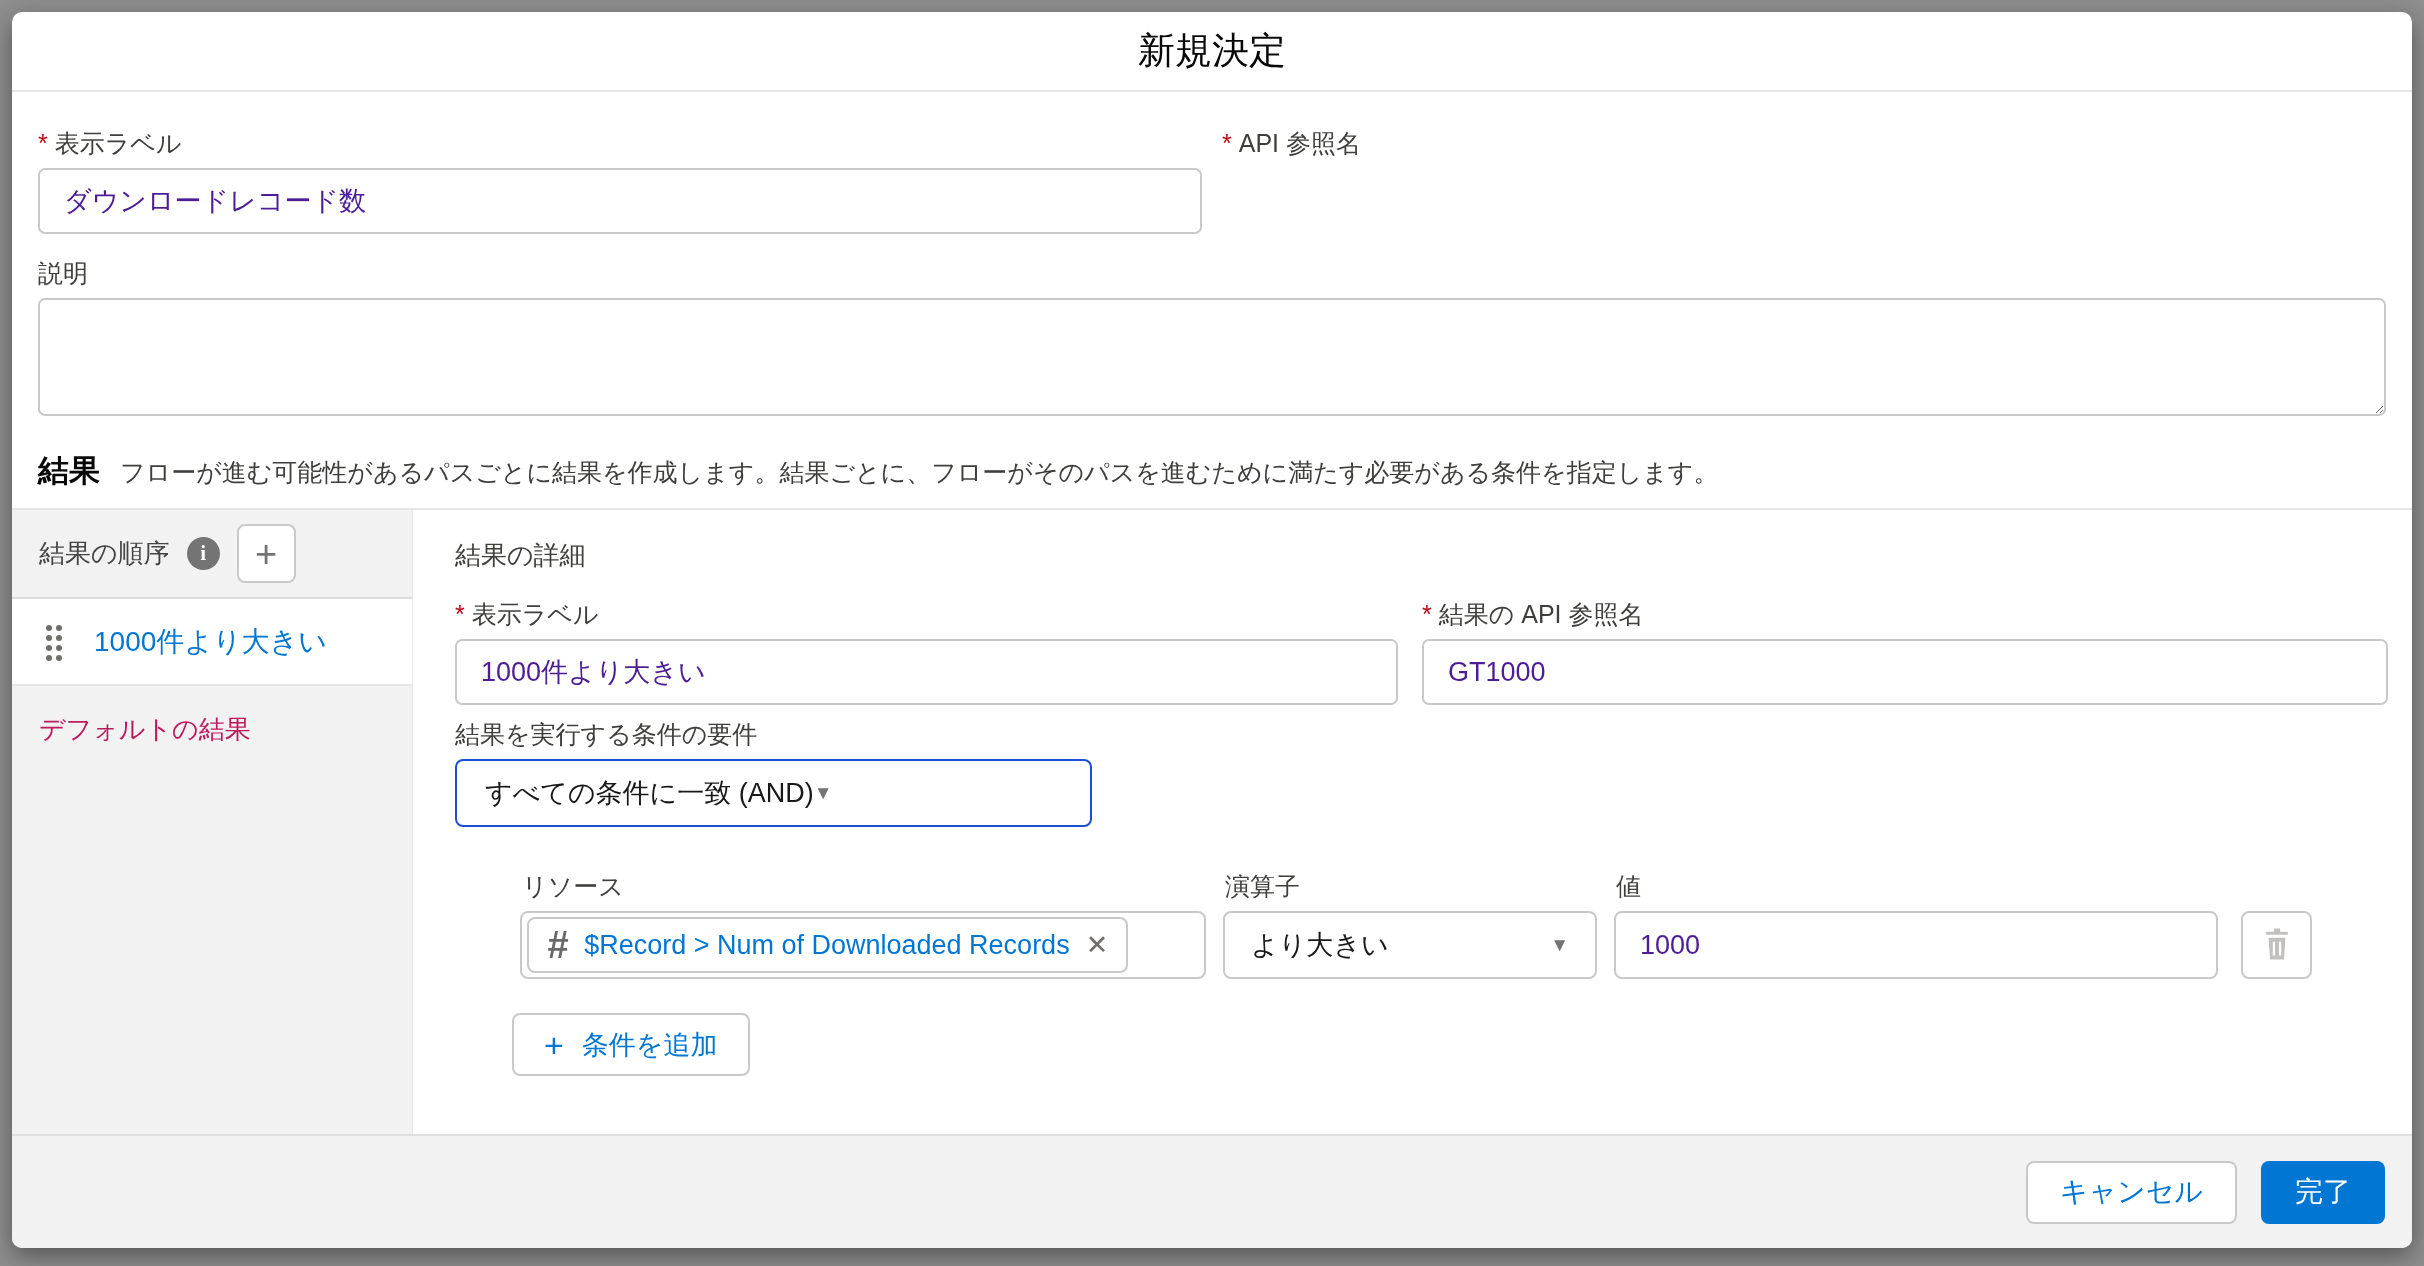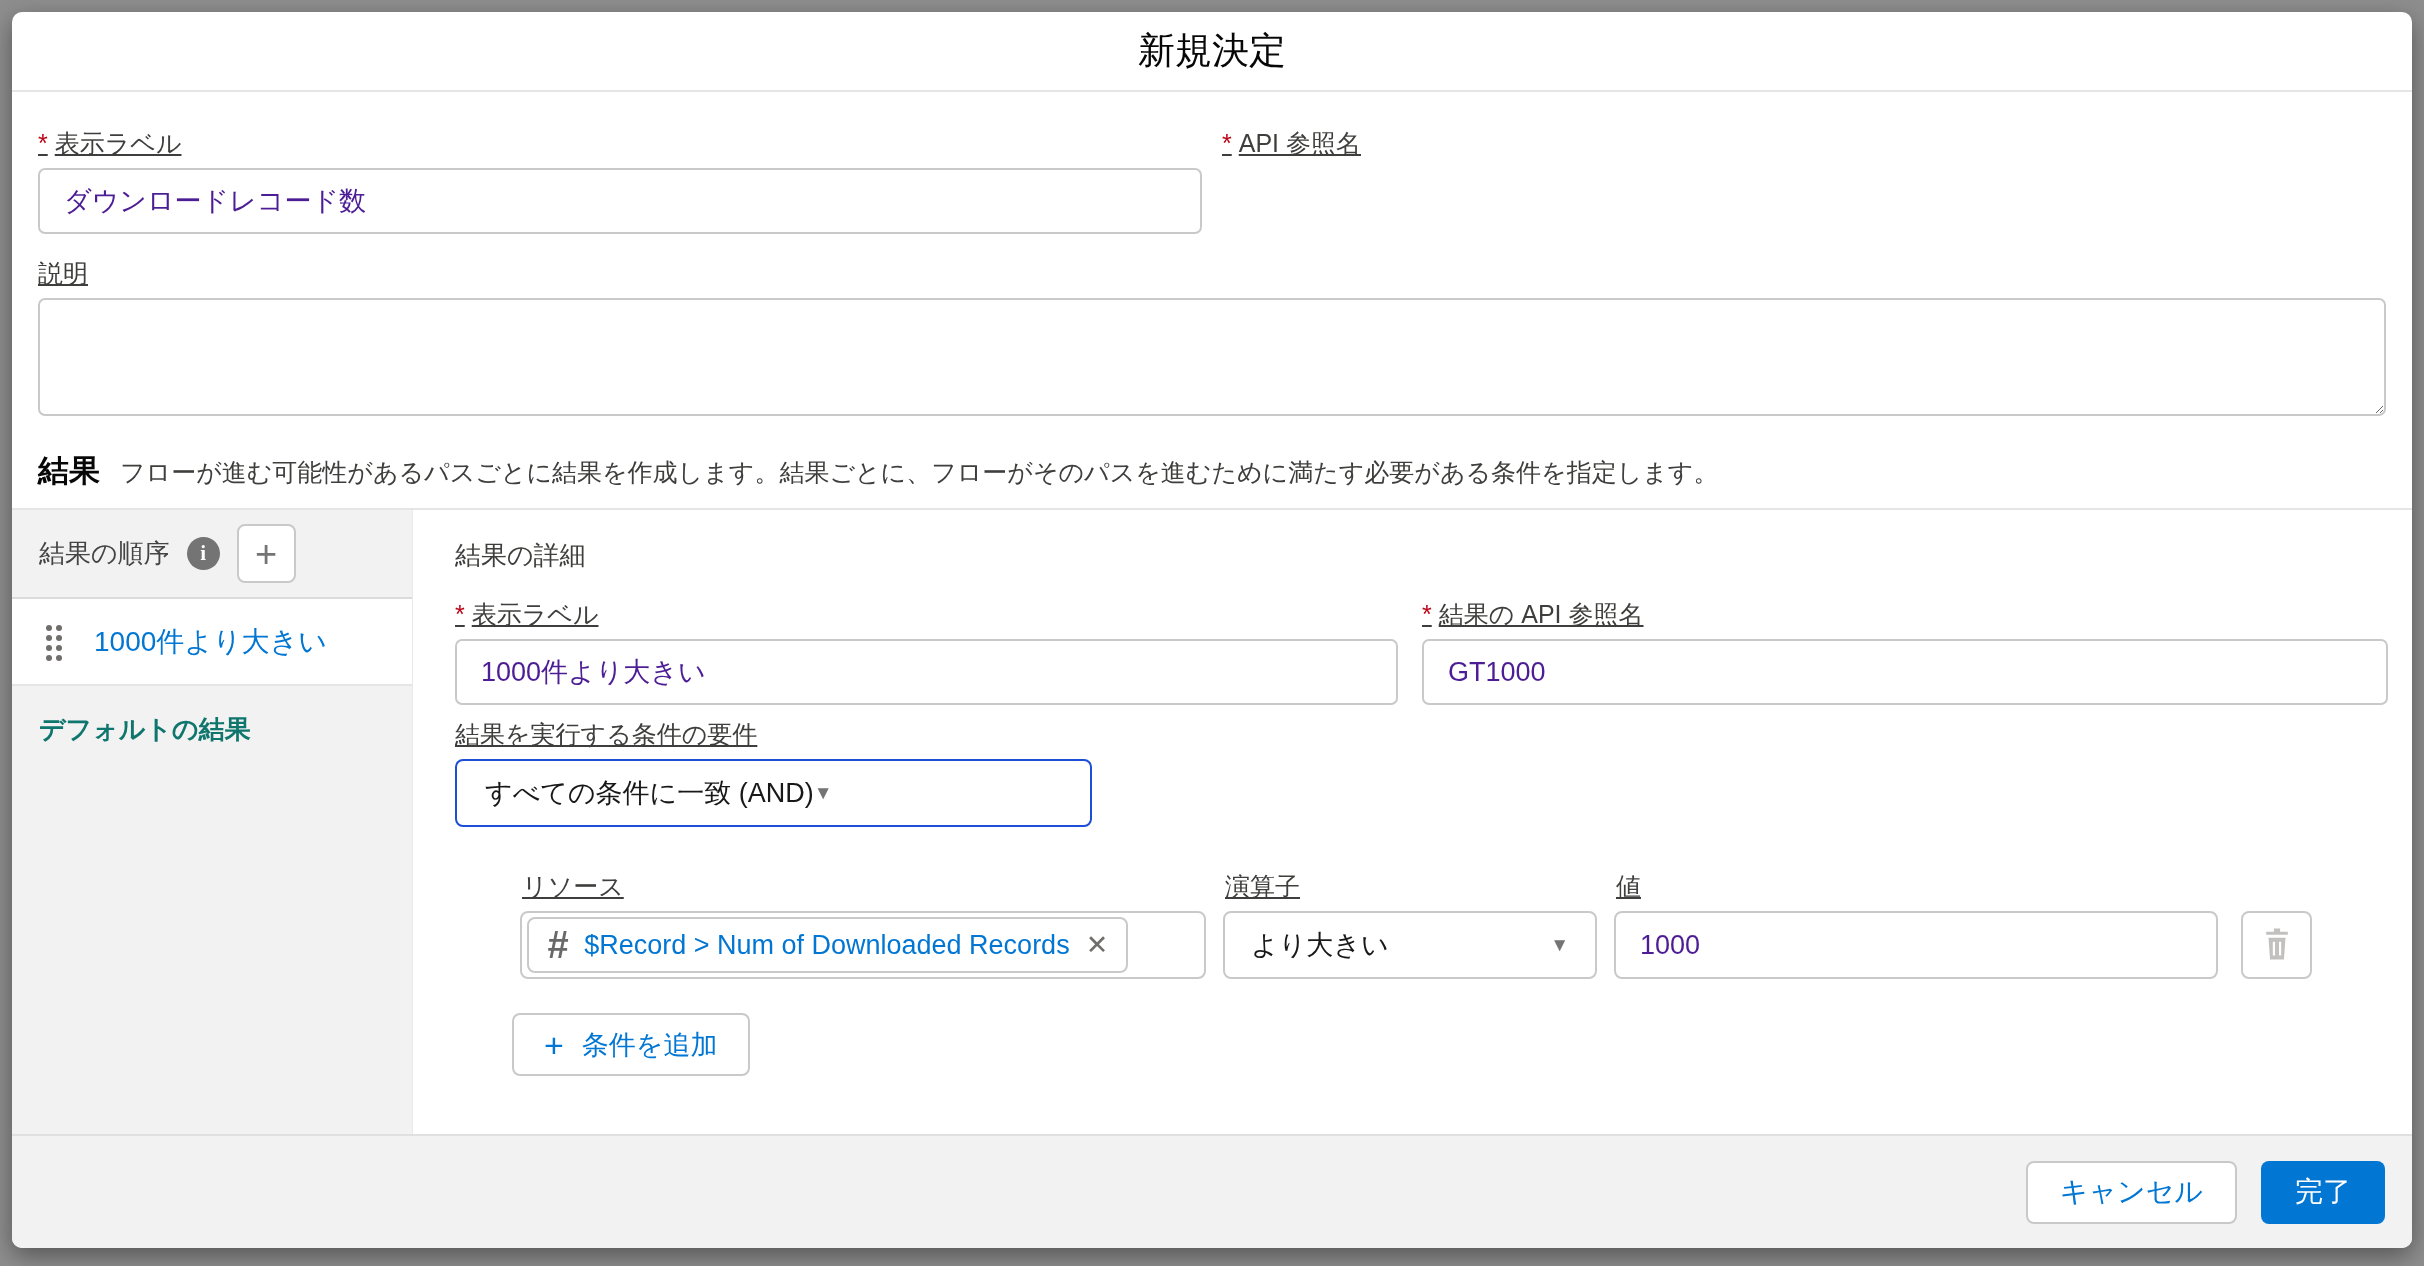--- a/index.html
+++ b/index.html
@@ -27,21 +27,21 @@
   }
   .modal-title { font-size: 37px; color: #080707; font-weight: 400; }
 
   .modal-body { flex: 1; display: flex; flex-direction: column; min-height: 0; }
 
   .top-form { padding: 24px 26px 0 26px; flex: none; }
   .field-row { display: flex; gap: 20px; }
   .field { flex: 1; min-width: 0; }
   .field-label {
     display: block; font-size: 25px; color: #3e3e3c;
-    margin: 12px 0 10px 0; line-height: 30px; text-decoration: underline;
+    margin: 12px 0 10px 0; line-height: 30px;
   }
   .req { color: #ba0517; margin-right: 7px; font-size: 25px; }
   .text-input {
     width: 100%; height: 66px;
     border: 2px solid #c9c9c9; border-radius: 7px;
     font-size: 27px; color: #4c1d95;
     padding: 0 24px; outline: none;
     font-family: inherit; background: #fff;
   }
   .text-input.focused {
@@ -93,21 +93,21 @@
     flex: none; height: 87px;
     display: flex; align-items: center;
   }
   .outcome-item.selected {
     background: #ffffff;
     border-bottom: 2px solid #e5e5e5;
     padding-left: 32px; gap: 30px;
   }
   .outcome-item.selected .outcome-label { color: #0176d3; font-size: 28px; }
   .outcome-item.default { padding-left: 27px; }
-  .outcome-item.default .outcome-label { color: #0f766e; font-size: 26px; font-weight: bold; }
+  .outcome-item.default .outcome-label { color: #be185d; font-size: 26px; }
   .drag-handle { flex: none; display: flex; cursor: grab; }
 
   .detail-panel { flex: 1; min-width: 0; padding: 28px 24px 0 42px; background: #ffffff; }
   .detail-heading { font-size: 26px; color: #3e3e3c; }
   .detail-field-row { display: flex; gap: 24px; margin-top: 14px; }
   .detail-field-left { flex: none; width: 943px; }
   .detail-field-right { flex: 1; min-width: 0; }
 
   .logic-field { margin-top: 14px; }
   .logic-select {

